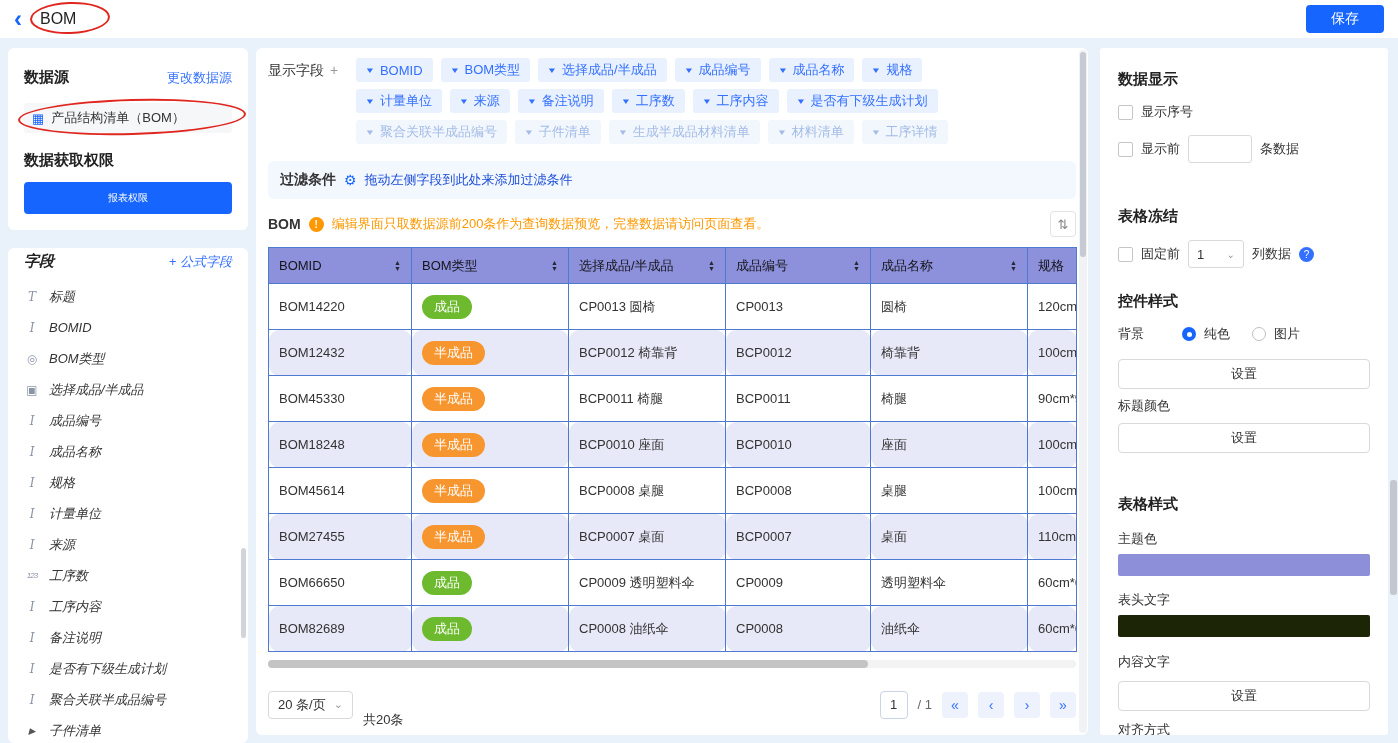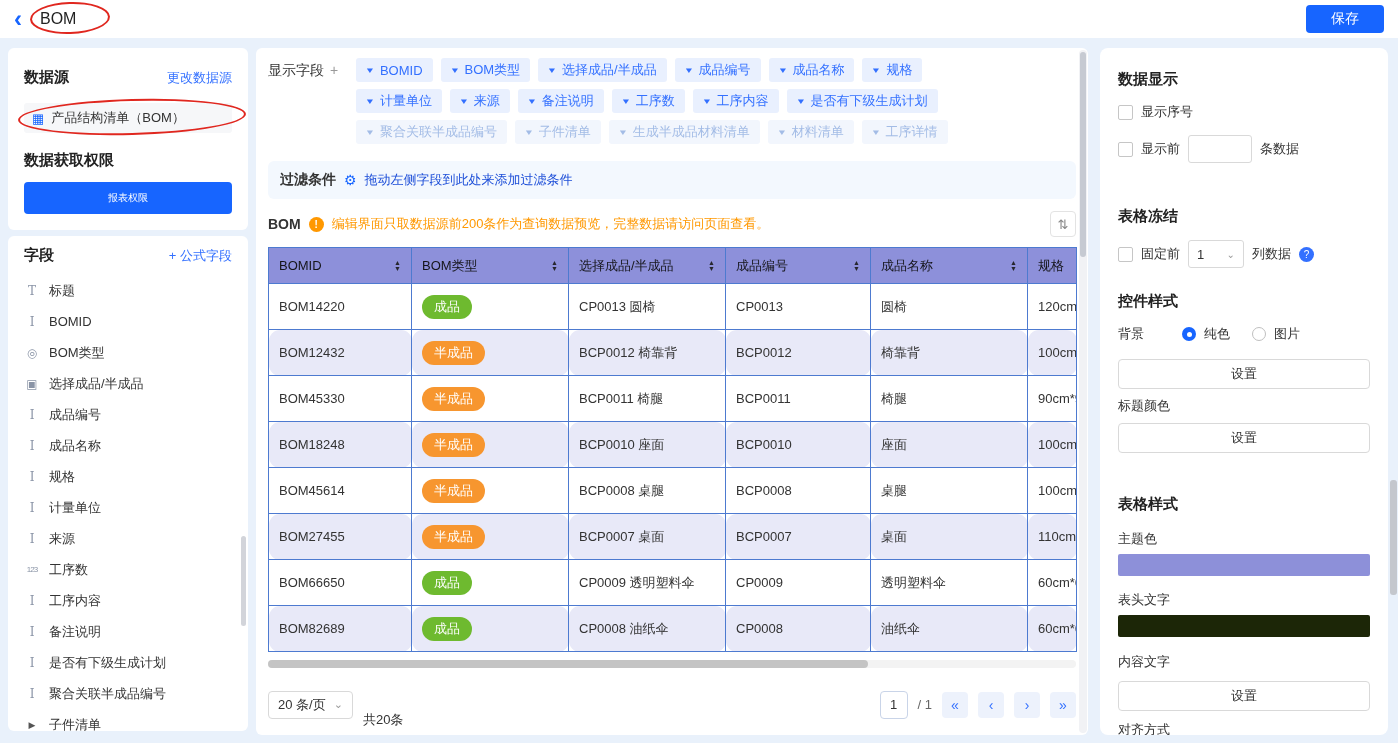--- a/index.html
+++ b/index.html
@@ -24,21 +24,21 @@
 
   
   .panel-ds { left:8px; top:48px; width:240px; height:182px; padding:20px 16px; }
   .ds-item { position:relative; margin-top:16px; height:30px; background:#f6f7f9; border-radius:3px; display:flex; align-items:center; gap:7px; padding:0 8px; cursor:pointer; }
   .ds-icon { color:#1765ff; font-size:13px; }
   .ds-item span { white-space:nowrap; }
   .annot-ds { left:-6px; top:-4px; width:228px; height:36px; transform:rotate(-1.5deg); }
   .mt { margin-top:18px; }
   .btn-primary { margin-top:12px; width:100%; height:32px; background:#1765ff; color:#fff; border:none; border-radius:4px; font-size:10px; cursor:pointer; font-family:inherit; }
 
-  .panel-fields { left:8px; top:236px; width:240px; height:495px; padding:10px 16px; }
+  .panel-fields { left:8px; top:248px; width:240px; height:495px; padding:4px 16px;font-style:italic; }
   .field-list { list-style:none; margin-top:10px; }
   .field-list li { height:31px; display:flex; align-items:center; gap:9px; cursor:pointer; }
   .f-icon { width:16px; text-align:center; color:#8a94a6; font-size:12px; font-family:"DejaVu Serif",serif; flex:none; }
   .field-list li:nth-child(10) .f-icon { font-size:8px; letter-spacing:-1px; font-family:"Liberation Sans",sans-serif; }
   .field-list li:nth-child(15) .f-icon { font-size:9px; color:#555; font-family:"Liberation Sans",sans-serif; }
   .f-label { color:#333; font-size:13px; white-space:nowrap; }
   .fields-scroll { position:absolute; right:2px; top:300px; width:5px; height:90px; background:#d2d4da; border-radius:3px; }
 
   
   .center { position:absolute; left:256px; top:48px; width:832px; height:687px; background:#fff; border-radius:6px; }
@@ -76,21 +76,21 @@
   .psize .dd { color:#999; font-size:11px; }
   .ptotal-label { color:#333;margin-top:31px; }
   .pager .spacer { flex:1; }
   .pageno { width:28px; height:28px; border:1px solid #c9d4e8; border-radius:4px; text-align:center; font-size:13px; color:#333; font-family:inherit; }
   .pslash { color:#666; }
   .nav { width:26px; height:26px; border:none; border-radius:4px; background:#edf2fc; color:#3370ff; font-size:14px; cursor:pointer; }
   .center-scroll { position:absolute; right:1px; top:2px; bottom:2px; width:8px; background:#f1f2f5; border-radius:4px; }
   .center-thumb { position:absolute; left:1px; top:2px; width:6px; height:205px; background:#c6cad2; border-radius:3px; cursor:pointer; }
 
   
-  .right { position:absolute; left:1100px; top:48px; width:288px; height:687px; background:#fff; border-radius:8px; padding:22px 18px; overflow:hidden; }
+  .right { position:absolute; left:1100px; top:48px; width:288px; height:687px; background:#fff; border-radius:3px; padding:22px 18px; overflow:hidden; }
   .r-title { font-size:15px; font-weight:bold; color:#222; }
   .r-row { display:flex; align-items:center; gap:8px; margin-top:14px; font-size:13px; color:#333; }
   .cb { width:15px; height:15px; border:1px solid #c6c6c6; border-radius:2px; background:#fff; flex:none; cursor:pointer; }
   .num-input { width:64px; height:28px; border:1px solid #d9d9d9; border-radius:3px; font-family:inherit; padding:0 6px; }
   .mini-select { width:56px; height:28px; border:1px solid #d9d9d9; border-radius:3px; display:flex; align-items:center; justify-content:space-between; padding:0 8px; cursor:pointer; color:#333; }
   .mini-select .dd { color:#999; font-size:10px; }
   .help { width:15px; height:15px; border-radius:50%; background:#3370ff; color:#fff; font-size:10px; display:flex; align-items:center; justify-content:center; cursor:pointer; flex:none; }
   .sec-gap { margin-top:44px; }
   .sec-gap2 { margin-top:24px; }
   .radio { width:14px; height:14px; border-radius:50%; flex:none; position:relative; cursor:pointer; }

